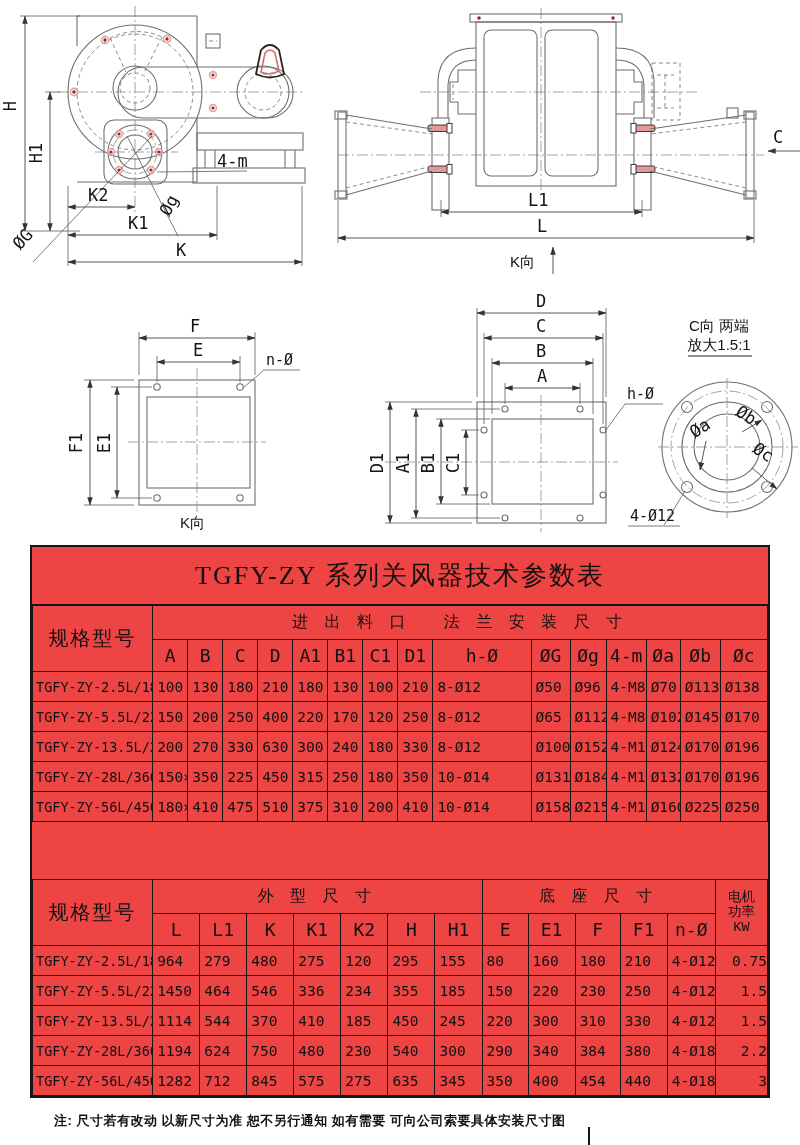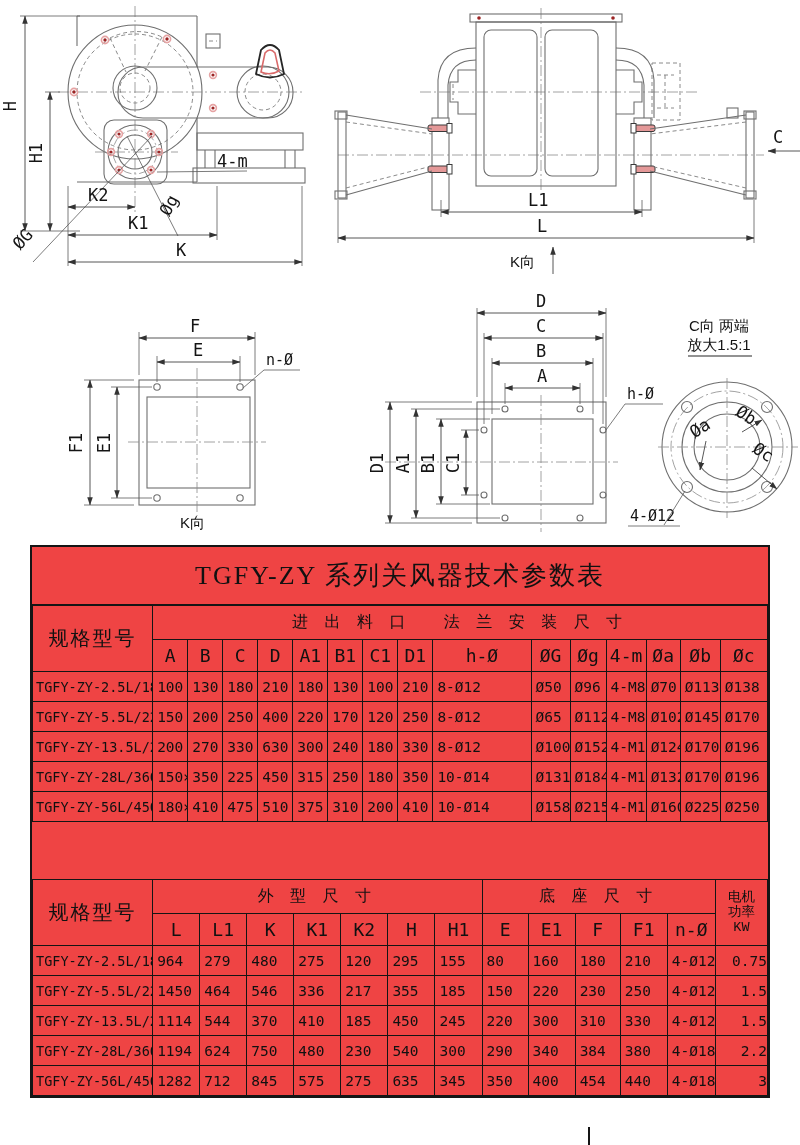--- a/index.html
+++ b/index.html
@@ -494,21 +494,21 @@
             <td class="val">210</td>
             <td class="val">4-Ø12</td>
             <td class="val ctr">0.75</td>
           </tr>
           <tr>
             <td class="model">TGFY-ZY-5.5L/220</td>
             <td class="val">1450</td>
             <td class="val">464</td>
             <td class="val">546</td>
             <td class="val">336</td>
-            <td class="val">217</td>
+            <td class="val">234</td>
             <td class="val">355</td>
             <td class="val">185</td>
             <td class="val">150</td>
             <td class="val">220</td>
             <td class="val">230</td>
             <td class="val">250</td>
             <td class="val">4-Ø12</td>
             <td class="val ctr">1.5</td>
           </tr>
           <tr>
@@ -556,15 +556,16 @@
             <td class="val">400</td>
             <td class="val">454</td>
             <td class="val">440</td>
             <td class="val">4-Ø18</td>
             <td class="val ctr">3</td>
           </tr>
         </tbody>
   </table>
 </div>
 
+<div class="note">注: 尺寸若有改动 以新尺寸为准 恕不另行通知 如有需要 可向公司索要具体安装尺寸图</div>
 <div class="foldmark"></div>
 
 </div>
 
 </body></html>

